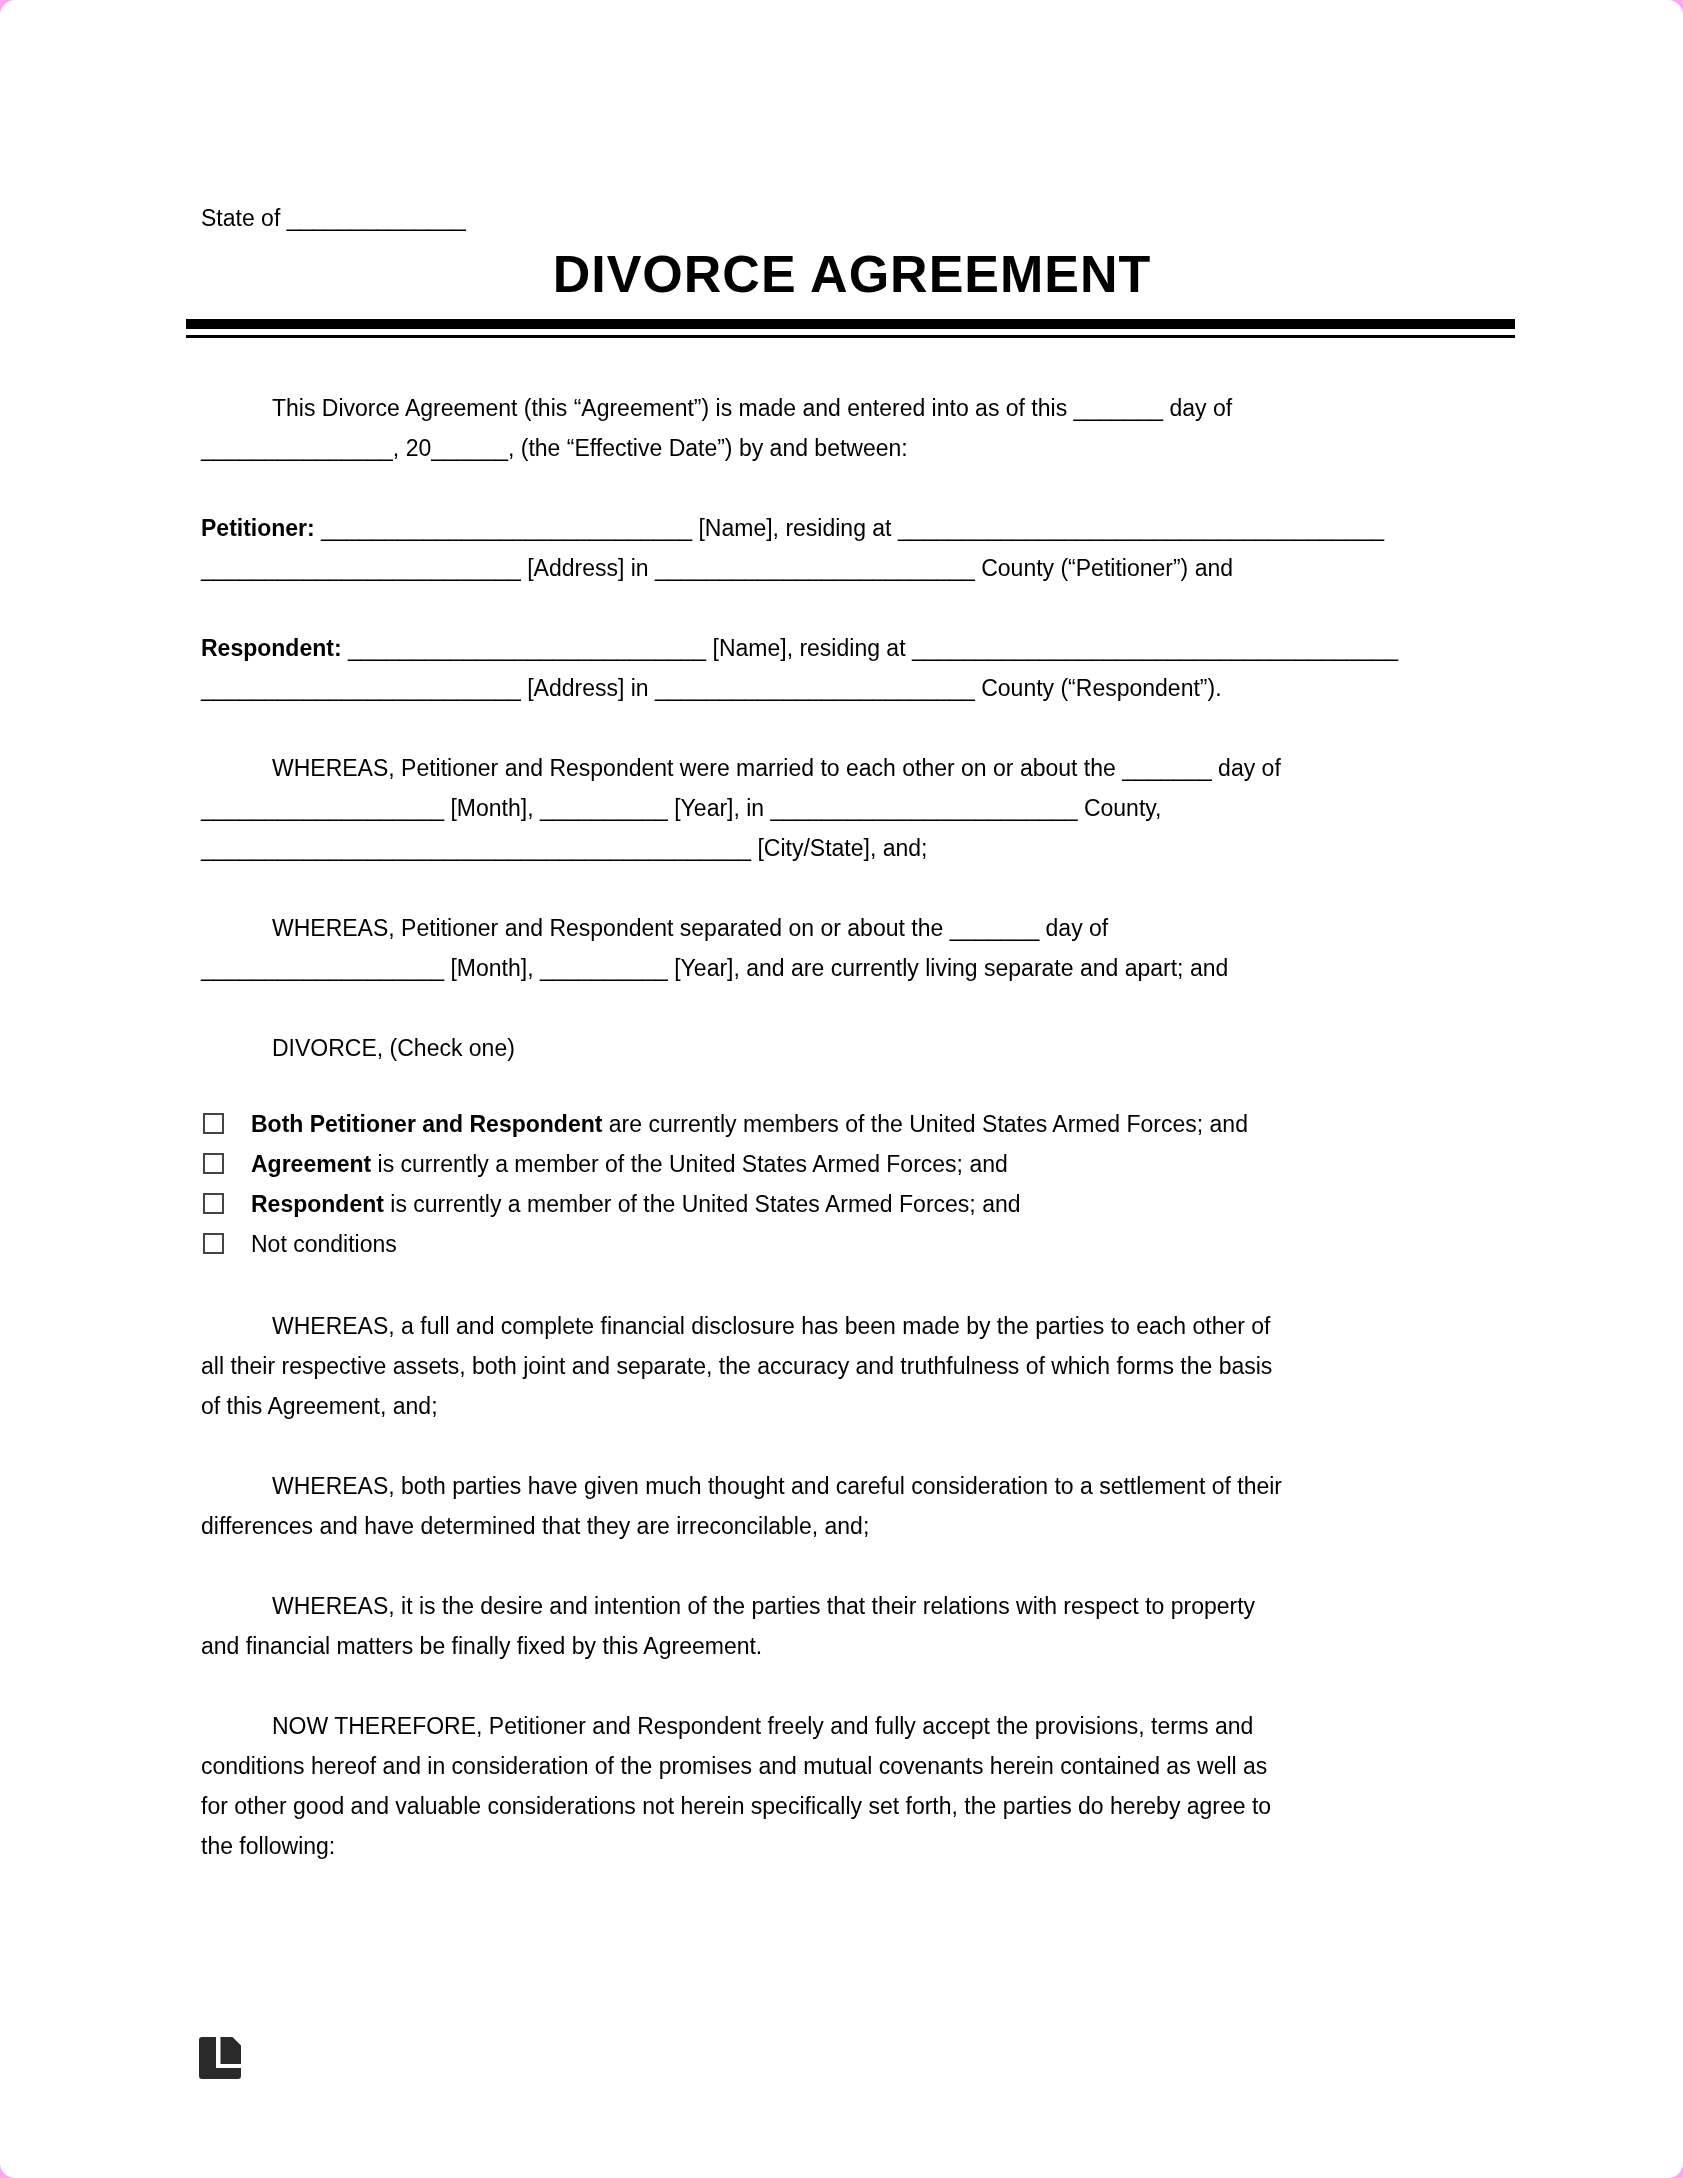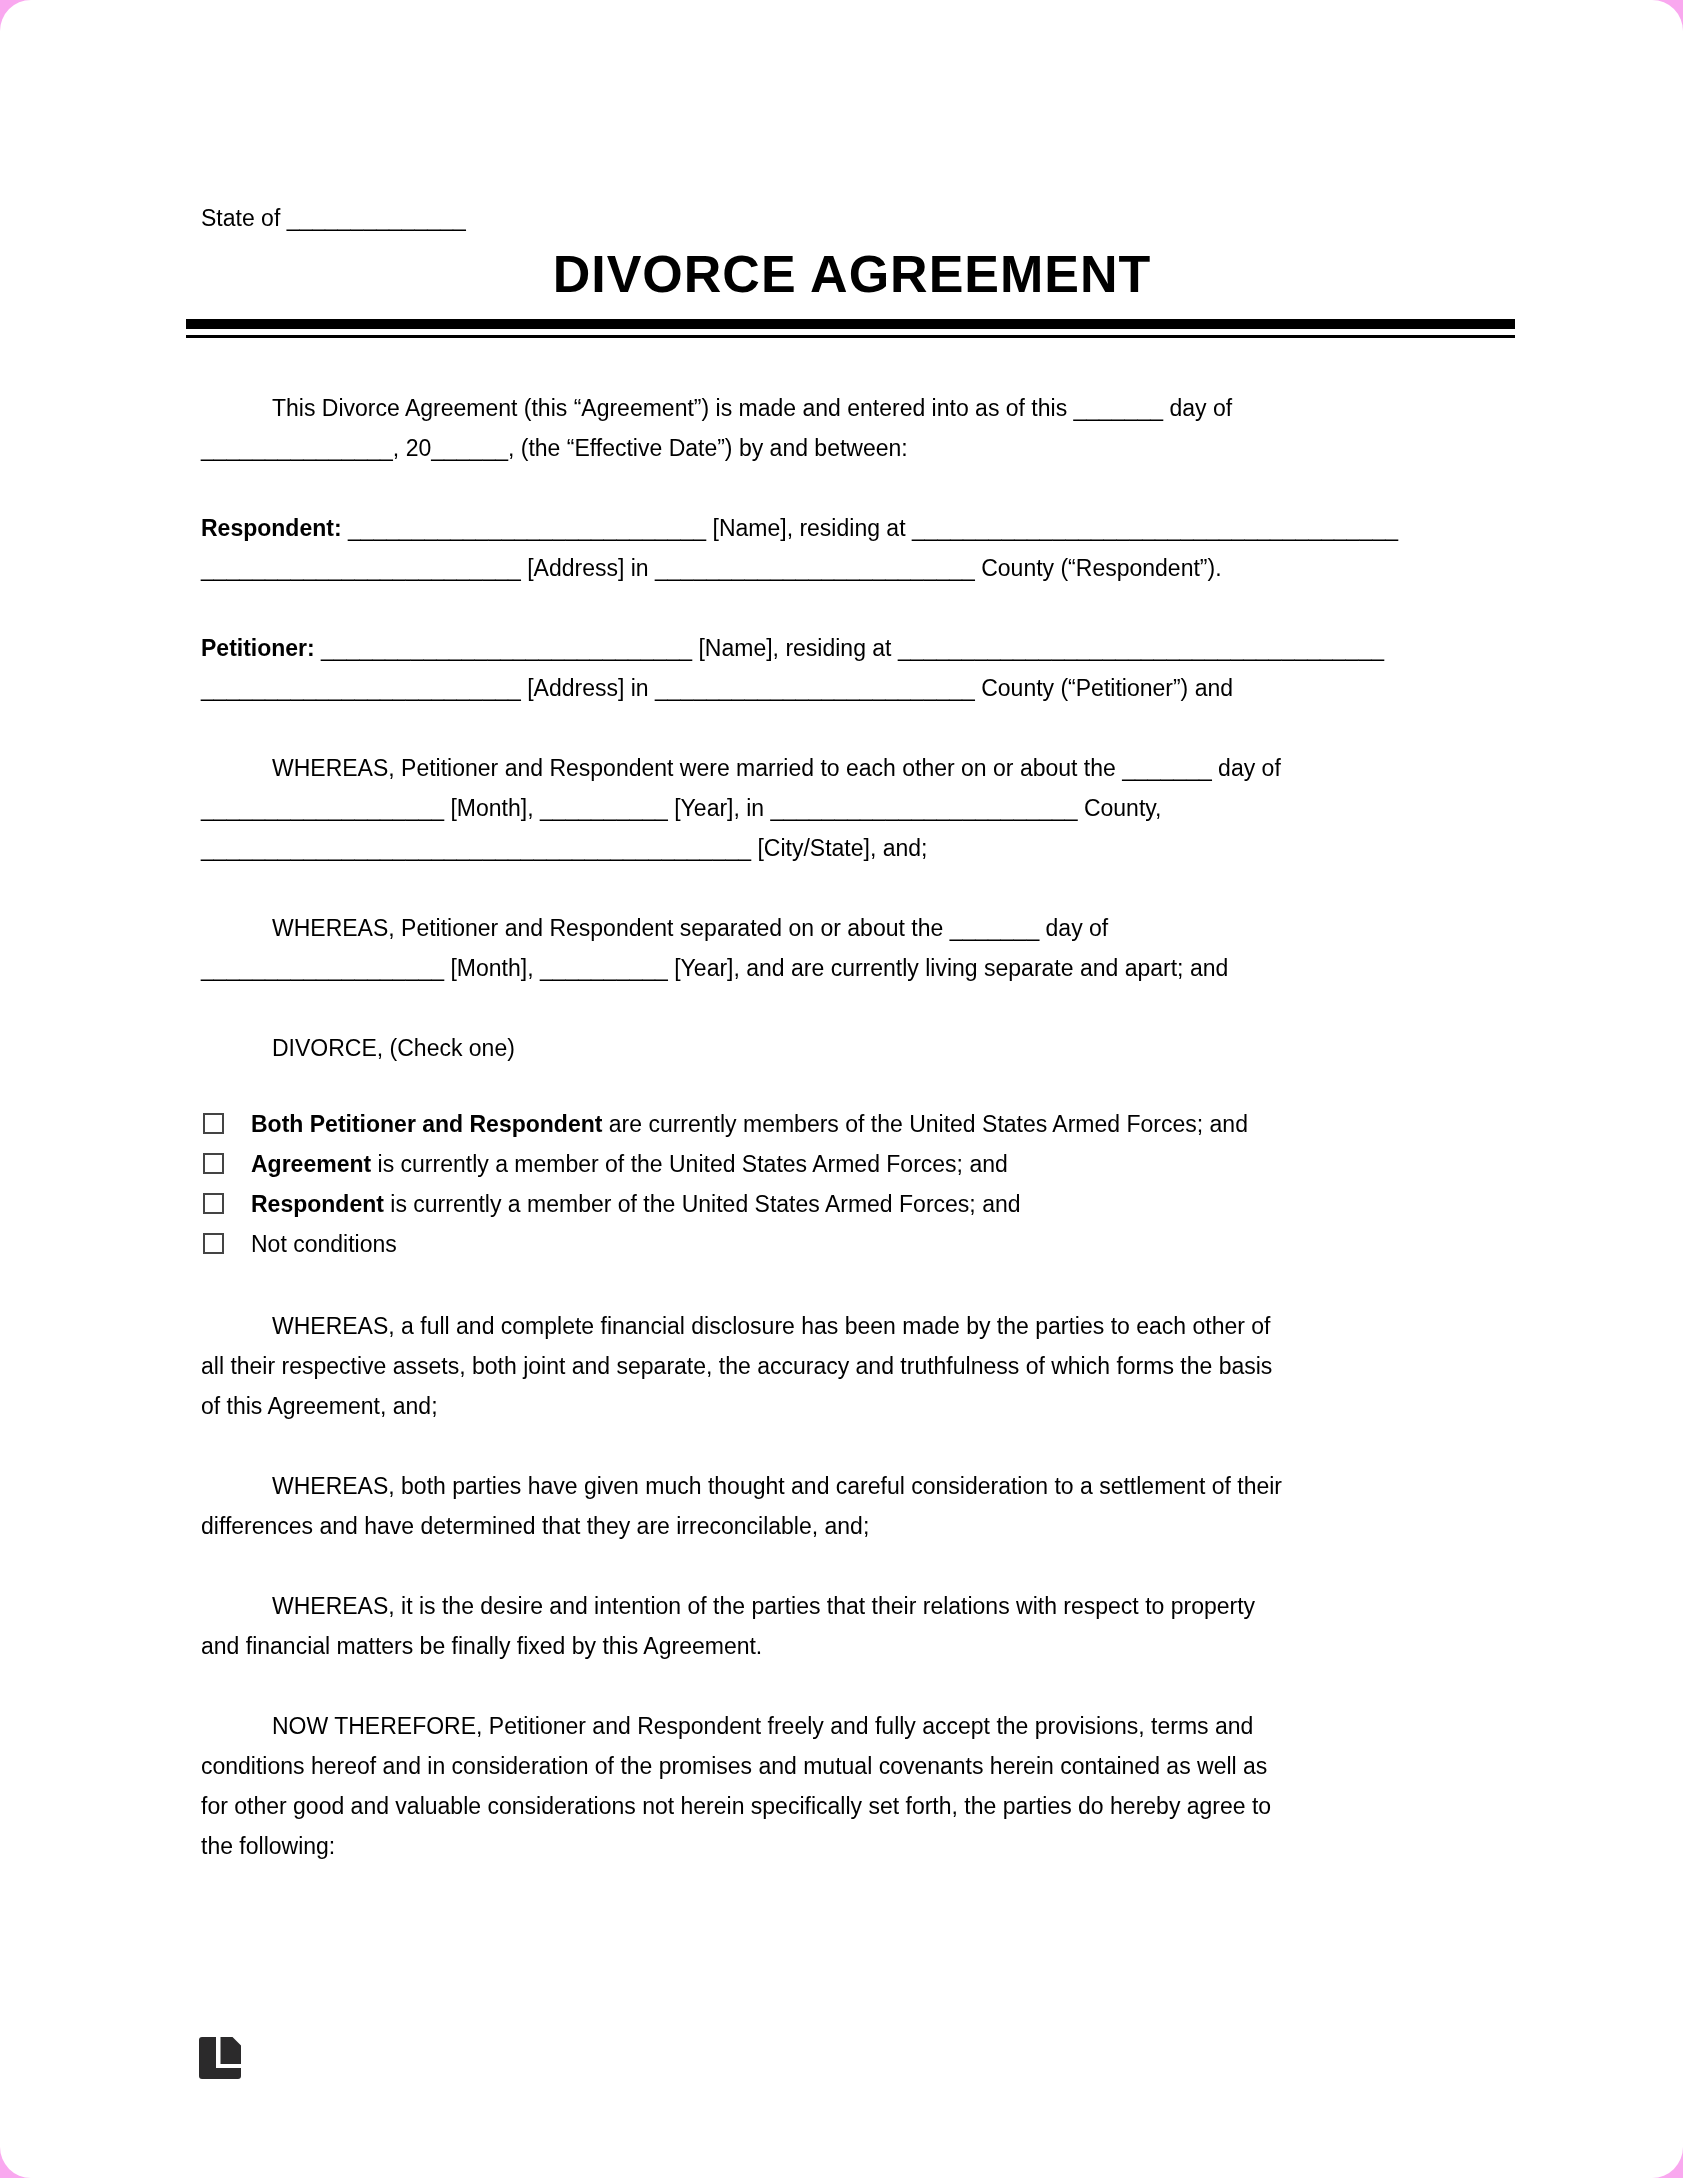--- a/index.html
+++ b/index.html
@@ -5,21 +5,21 @@
   html,body{margin:0;padding:0;}
   body{
     background:#f9a8ef;
     font-family:"Liberation Sans","DejaVu Sans",sans-serif;
     width:1683px;height:2178px;
   }
   .page{
     position:relative;
     width:1683px;height:2178px;
     background:#ffffff;
-    border-radius:31px;
+    border-radius:15px;
     overflow:hidden;
   }
   .content{
     position:absolute;
     left:201px;top:198px;
     width:1302px;
     color:#000;
     font-size:23px;
     line-height:40px;
   }
@@ -84,25 +84,25 @@
 
     <h1 class="doc-title">DIVORCE AGREEMENT</h1>
 
     <div class="title-rule"></div>
 
     <div class="body-text">
 
       <p class="para indent">This Divorce Agreement (this “Agreement”) is made and entered into as of this _______ day of
 _______________, 20______, (the “Effective Date”) by and between:</p>
 
+      <p class="para"><span class="bold">Petitioner:</span><span> _____________________________ [Name], residing at ______________________________________
+_________________________ [Address] in _________________________ County (“Petitioner”) and</span></p>
+
       <p class="para"><span class="bold">Respondent:</span><span> ____________________________ [Name], residing at ______________________________________
 _________________________ [Address] in _________________________ County (“Respondent”).</span></p>
-
-      <p class="para"><span class="bold">Petitioner:</span><span> _____________________________ [Name], residing at ______________________________________
-_________________________ [Address] in _________________________ County (“Petitioner”) and</span></p>
 
       <p class="para indent">WHEREAS, Petitioner and Respondent were married to each other on or about the _______ day of
 ___________________ [Month], __________ [Year], in ________________________ County,
 ___________________________________________ [City/State], and;</p>
 
       <p class="para indent">WHEREAS, Petitioner and Respondent separated on or about the _______ day of
 ___________________ [Month], __________ [Year], and are currently living separate and apart; and</p>
 
       <p class="para indent check-lead">DIVORCE, (Check one)</p>
 

